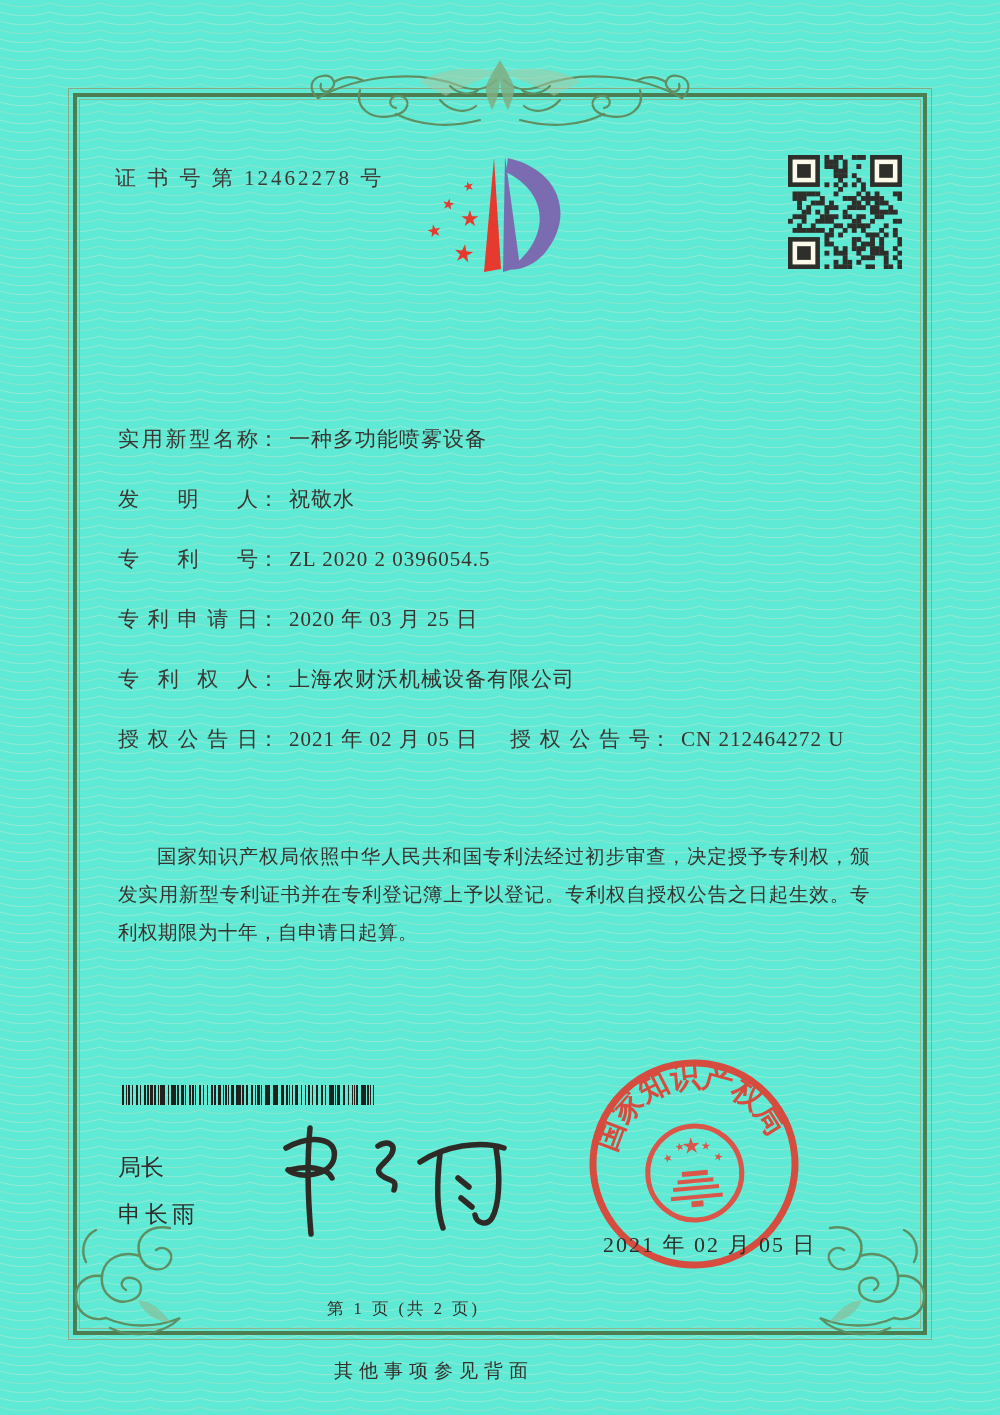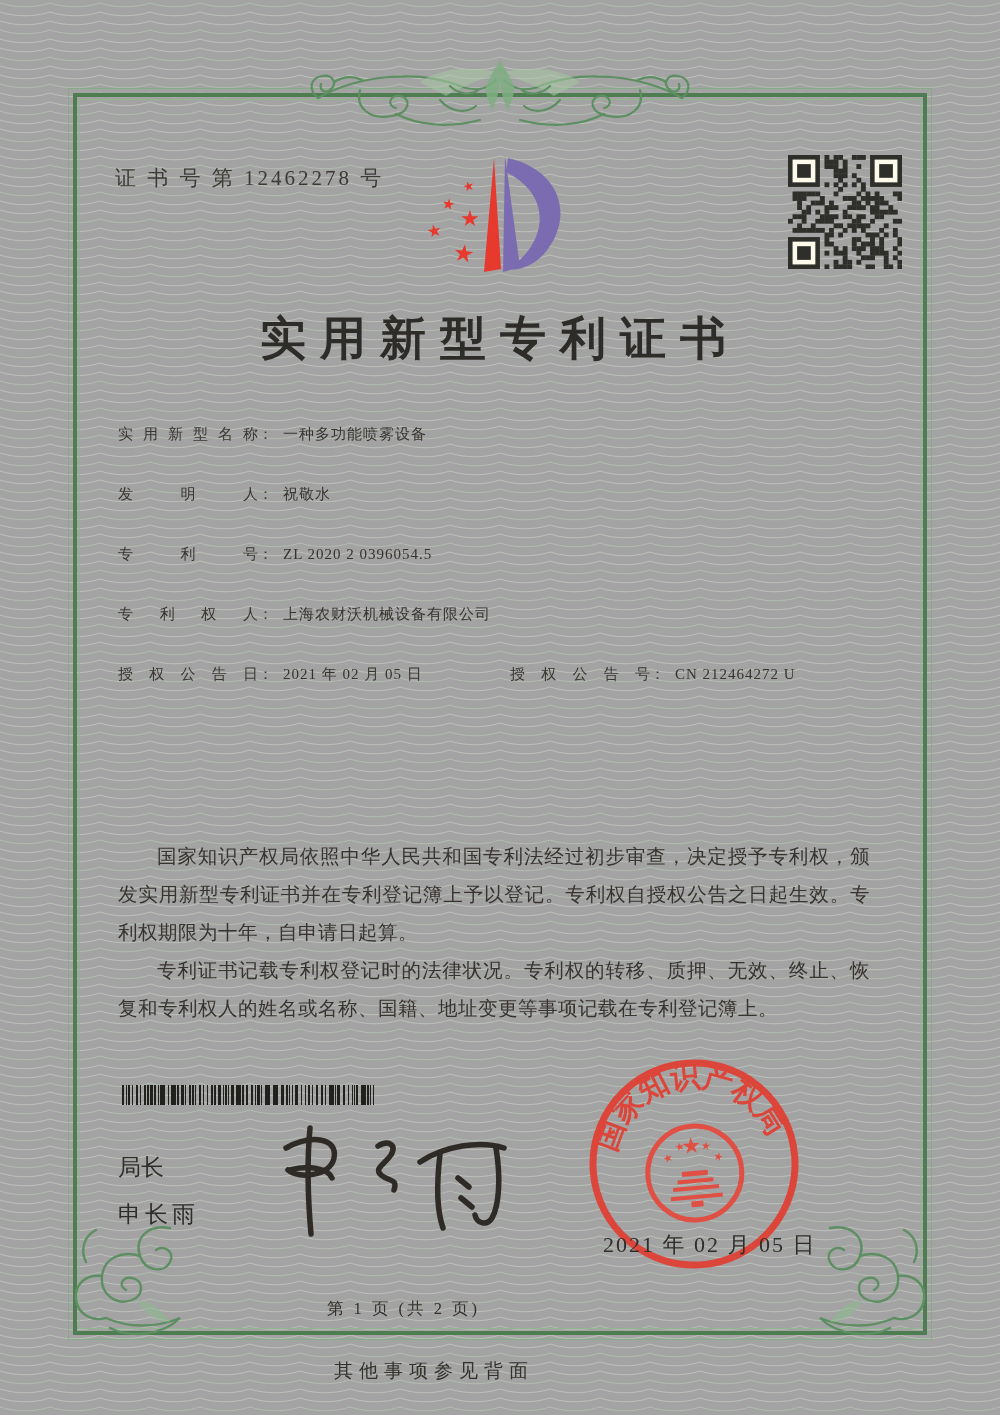--- a/index.html
+++ b/index.html
@@ -1,32 +1,32 @@
 <!DOCTYPE html>
 <html><head>
 <meta charset="utf-8">
 <style>
   html,body{margin:0;padding:0;background:#fbf8e9;}
-  .page{position:relative;width:1000px;height:1415px;overflow:hidden;background:#a3a3a3;
+  .page{position:relative;width:1000px;height:1415px;overflow:hidden;background:#5eead4;
         font-family:"Liberation Serif","DejaVu Serif",serif;color:#3c3833;}
   svg{display:block;}
   #waves{position:absolute;left:0;top:0;opacity:.5;}
   
   .frame-outer{position:absolute;left:68px;top:88px;width:864px;height:1252px;
                border:1px solid #86ab88;box-sizing:border-box;}
   .frame-inner{position:absolute;left:73px;top:93px;width:854px;height:1242px;
                border:4px solid #4e7d52;box-sizing:border-box;
                outline:1px solid #8fb591;outline-offset:-7px;}
   .ornament{position:absolute;pointer-events:none;}
   
   .cert-no{position:absolute;left:115px;top:164px;font-size:21px;letter-spacing:3px;color:#3c3a36;}
   .title{position:absolute;left:0;top:308px;width:1000px;text-align:center;
          font-size:46px;font-weight:bold;letter-spacing:14px;color:#2e2c29;}
   .fields{position:absolute;left:118px;top:425px;width:770px;}
-  .frow{position:relative;height:60px;font-size:15px;white-space:nowrap;}
+  .frow{position:relative;height:60px;font-size:21px;white-space:nowrap;}
   .flabel{display:inline-block;width:140px;text-align:justify;text-align-last:justify;
           vertical-align:top;color:#3a3632;}
   .fcolon{display:inline-block;color:#3a3632;}
   .fvalue{margin-left:10px;letter-spacing:1px;color:#37332f;}
   .grant2{position:absolute;left:392px;top:0;}
   .paras{position:absolute;left:118px;top:838px;width:752px;font-size:19.5px;
          line-height:38px;text-align:justify;color:#37332f;}
   .paras p{margin:0;text-indent:2em;letter-spacing:.5px;}
   #barcode{position:absolute;left:120px;top:1085px;}
   .director{position:absolute;left:118px;top:1152px;font-size:23px;color:#2f2d2a;}
@@ -469,46 +469,47 @@
       <rect x="4.56" y="4.56" width="22.80" height="22.80" fill="#fcfaea"></rect>
       <rect x="9.12" y="9.12" width="13.68" height="13.68" fill="#2e2e2a"></rect>
       <rect x="82.08" y="0.00" width="31.92" height="31.92" fill="#2e2e2a"></rect>
       <rect x="86.64" y="4.56" width="22.80" height="22.80" fill="#fcfaea"></rect>
       <rect x="91.20" y="9.12" width="13.68" height="13.68" fill="#2e2e2a"></rect>
       <rect x="0.00" y="82.08" width="31.92" height="31.92" fill="#2e2e2a"></rect>
       <rect x="4.56" y="86.64" width="22.80" height="22.80" fill="#fcfaea"></rect>
       <rect x="9.12" y="91.20" width="13.68" height="13.68" fill="#2e2e2a"></rect>
     </svg>
 
-  <div class="title">实用新型专利证书</div>
 
   <div class="fields">
     <div class="frow">
       <span class="flabel">实用新型名称</span><span class="fcolon">：</span><span class="fvalue">一种多功能喷雾设备</span>
     </div>
     <div class="frow">
       <span class="flabel">发明人</span><span class="fcolon">：</span><span class="fvalue">祝敬水</span>
     </div>
     <div class="frow">
       <span class="flabel">专利号</span><span class="fcolon">：</span><span class="fvalue">ZL 2020 2 0396054.5</span>
     </div>
     <div class="frow">
+      <span class="flabel">专利申请日</span><span class="fcolon">：</span><span class="fvalue">2020 年 03 月 25 日</span>
+    </div>
+    <div class="frow">
       <span class="flabel">专利权人</span><span class="fcolon">：</span><span class="fvalue">上海农财沃机械设备有限公司</span>
     </div>
     <div class="frow">
       <span class="flabel">授权公告日</span><span class="fcolon">：</span><span class="fvalue">2021 年 02 月 05 日</span>
       <span class="grant2">
         <span class="flabel">授权公告号</span><span class="fcolon">：</span><span class="fvalue">CN 212464272 U</span>
       </span>
     </div>
   </div>
 
   <div class="paras">
     <p>国家知识产权局依照中华人民共和国专利法经过初步审查，决定授予专利权，颁发实用新型专利证书并在专利登记簿上予以登记。专利权自授权公告之日起生效。专利权期限为十年，自申请日起算。</p>
-    <p>专利证书记载专利权登记时的法律状况。专利权的转移、质押、无效、终止、恢复和专利权人的姓名或名称、国籍、地址变更等事项记载在专利登记簿上。</p>
   </div>
 
   <svg id="barcode" width="262" height="20" viewBox="0 0 262 20">
       <rect x="2" y="0" width="2" height="20" fill="#20201c"></rect>
       <rect x="6" y="0" width="1" height="20" fill="#20201c"></rect>
       <rect x="8" y="0" width="2" height="20" fill="#20201c"></rect>
       <rect x="12" y="0" width="1" height="20" fill="#20201c"></rect>
       <rect x="16" y="0" width="2" height="20" fill="#20201c"></rect>
       <rect x="20" y="0" width="1" height="20" fill="#20201c"></rect>
       <rect x="24" y="0" width="2" height="20" fill="#20201c"></rect>

